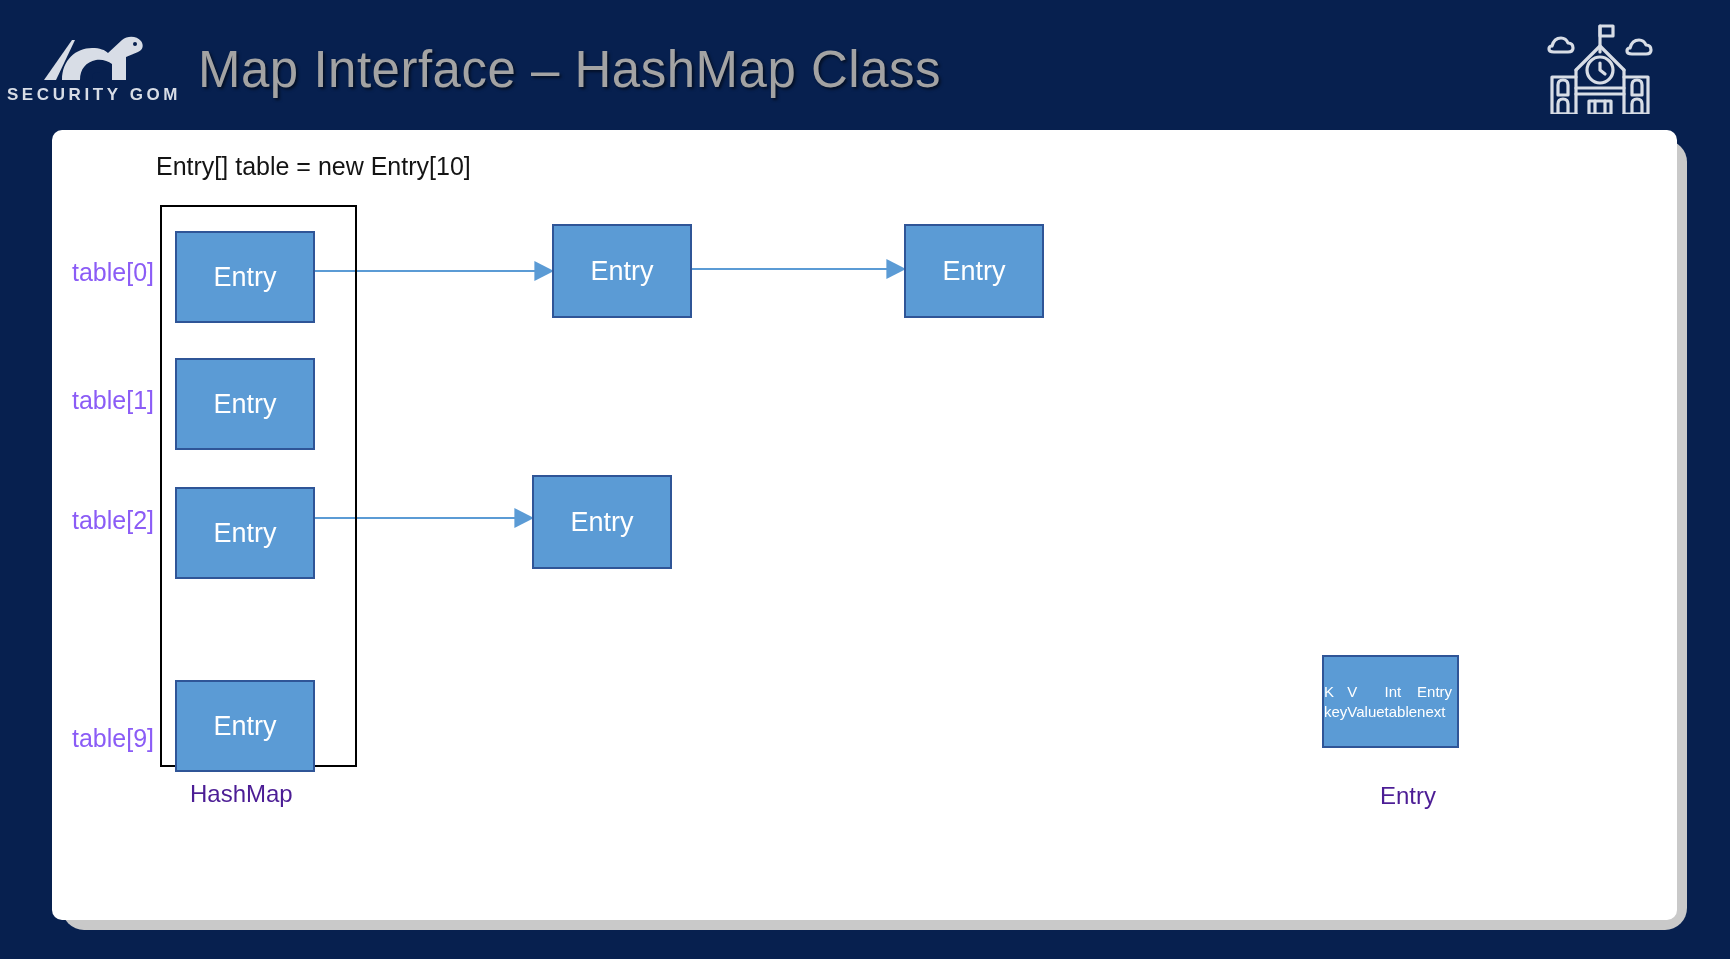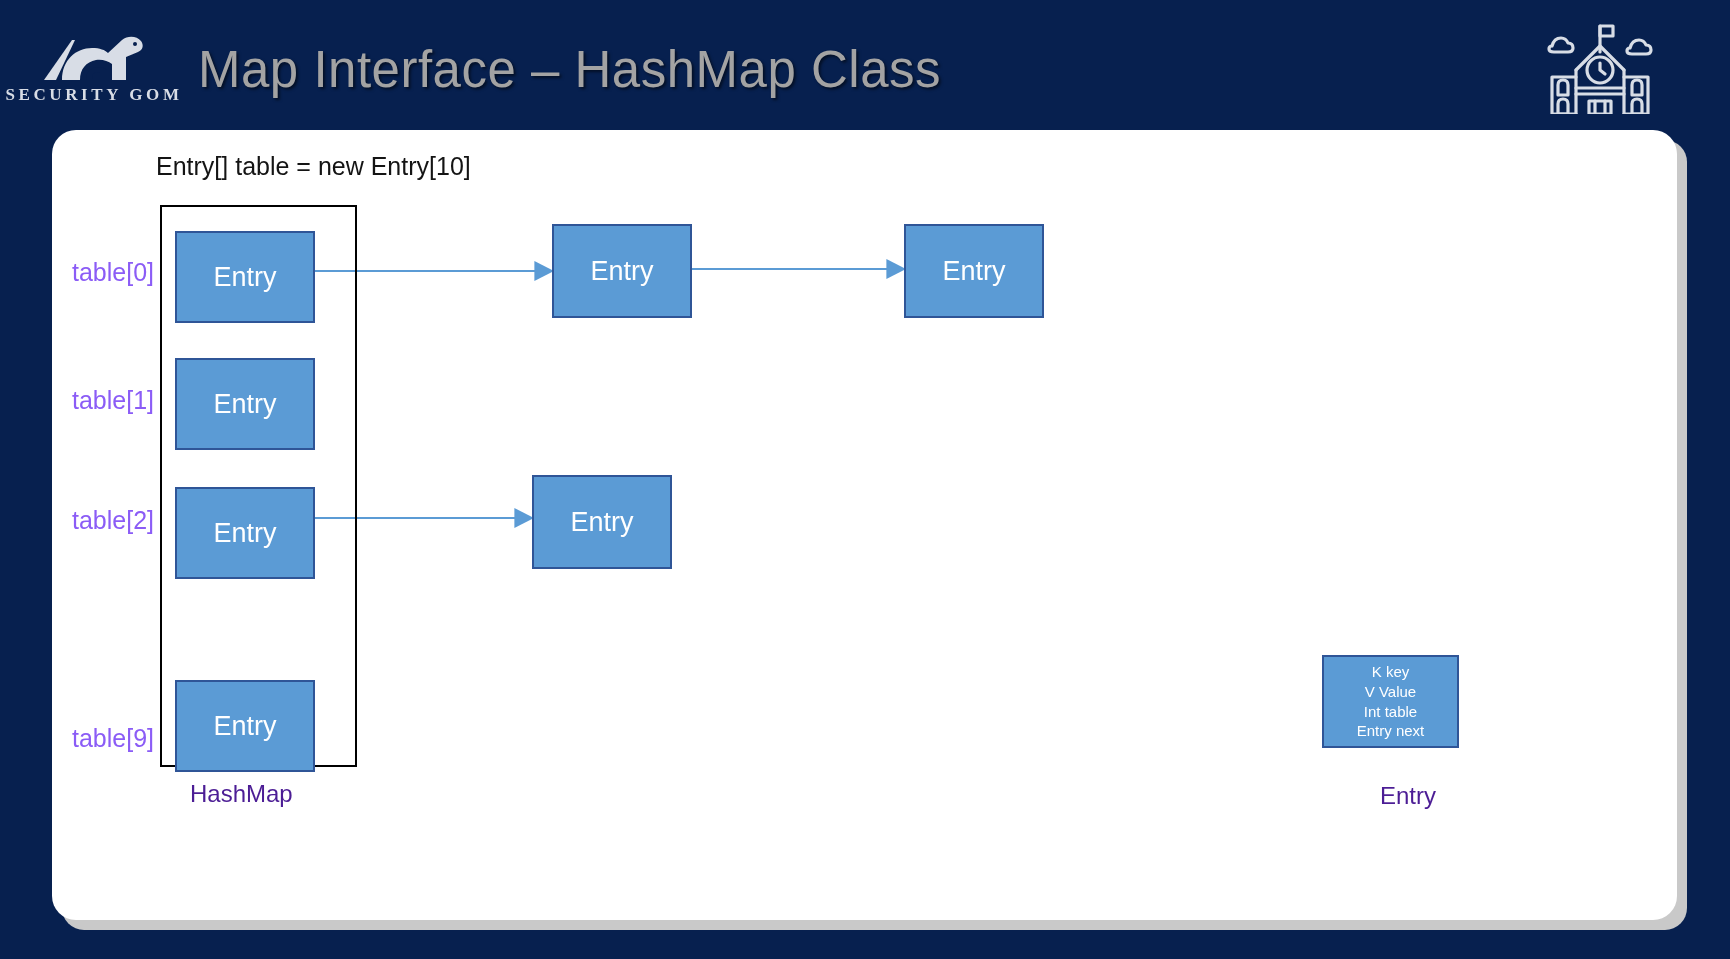--- a/index.html
+++ b/index.html
@@ -36,21 +36,20 @@
   }
   #logo-mark { width: 104px; height: 54px; display: block; }
   #logo-wordmark {
     color: #d8dde6;
     font-size: 17px;
     font-weight: bold;
     letter-spacing: 3.6px;
     line-height: 1;
     margin-top: 2px;
     white-space: nowrap;
-    font-family: Liberation Serif, serif;
   }
 
   #slide-title {
     position: absolute;
     left: 198px;
     top: 40px;
     color: #a3a3a3;
     font-size: 51px;
     font-weight: 400;
     letter-spacing: 0.5px;
@@ -70,21 +69,21 @@
     left: 62px; top: 140px;
     width: 1625px; height: 790px;
     background: #c9c9c9;
     border-radius: 22px;
   }
   #card {
     position: absolute;
     left: 52px; top: 130px;
     width: 1625px; height: 790px;
     background: #ffffff;
-    border-radius: 24px;
+    border-radius: 10px;
     overflow: hidden;
   }
 
   
   #stage {
     position: absolute;
     left: 0; top: 0;
     width: 1625px; height: 790px;
   }
 
@@ -139,21 +138,21 @@
   #entry-detail {
     position: absolute;
     left: 1270px;
     top: 525px;
     width: 137px;
     height: 93px;
     background: #5B9BD5;
     border: 2px solid #2F5597;
     color: #ffffff;
     display: flex;
-    flex-direction: column;
+    flex-direction: row;
     align-items: center;
     justify-content: center;
     line-height: 1.32;
     font-size: 15px;
   }
 
   .red-caption {
     position: absolute;
     color: #4c1d95;
     font-size: 24px;

